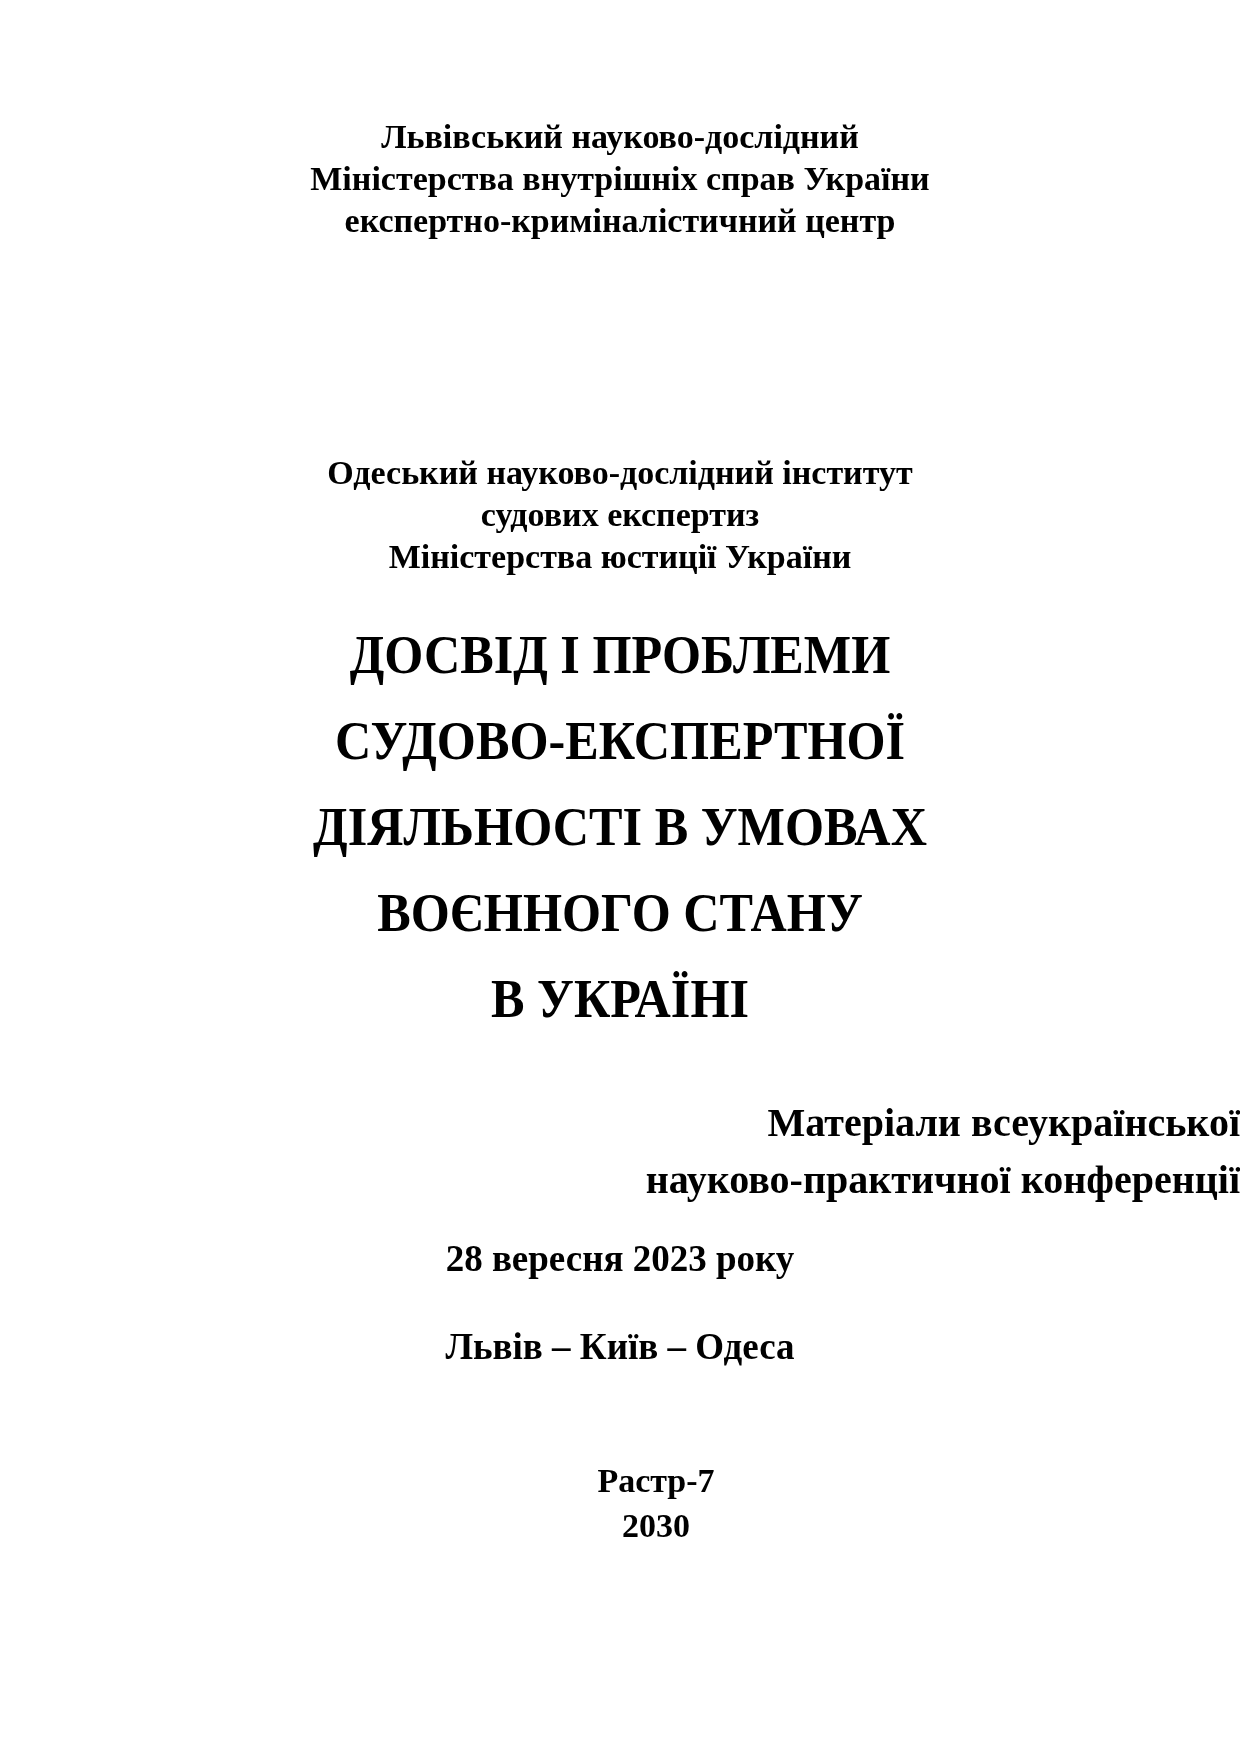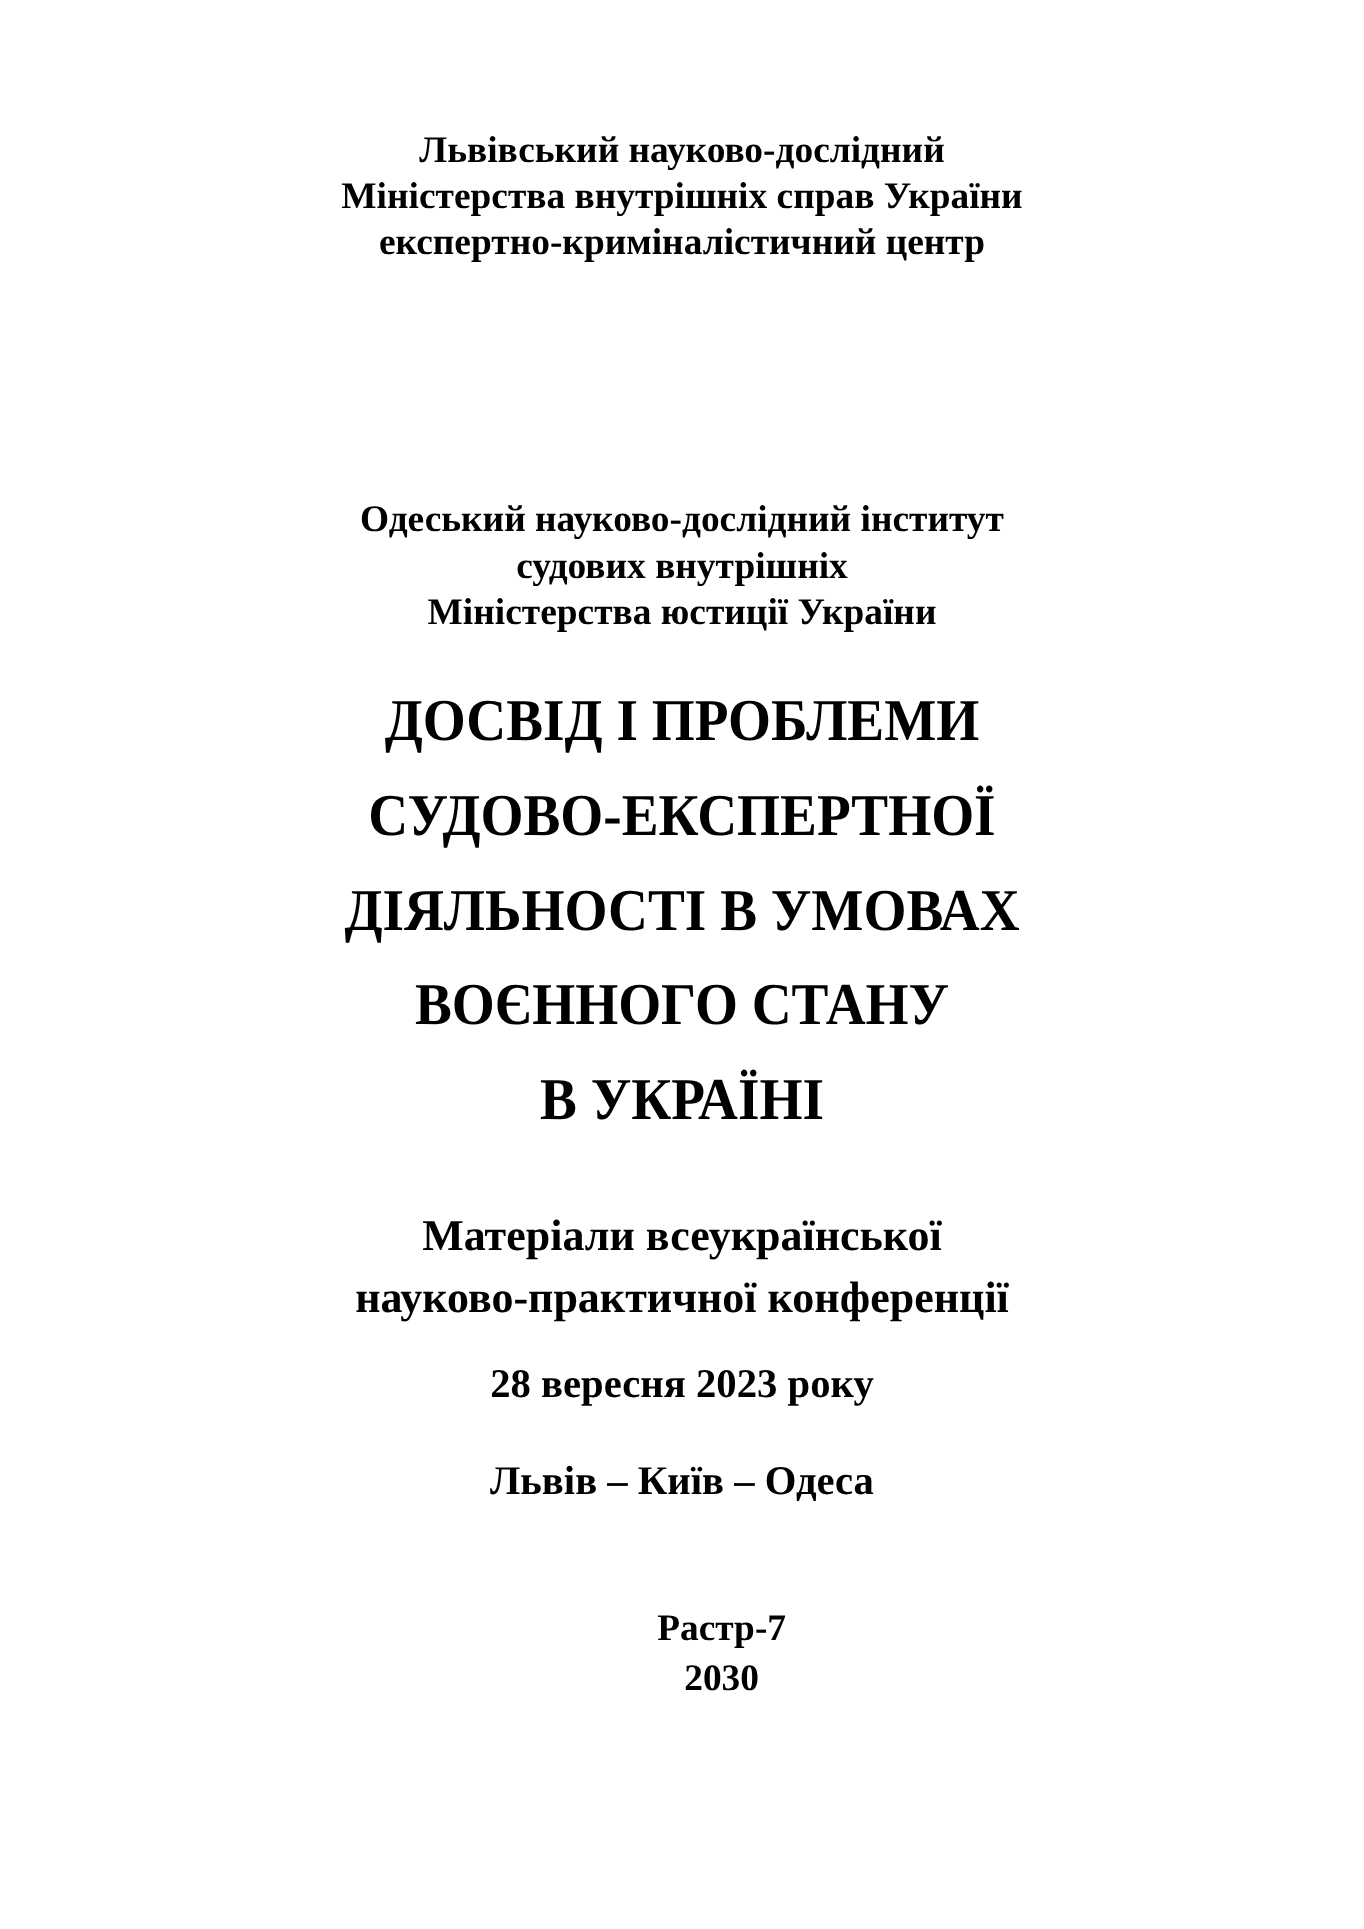--- a/index.html
+++ b/index.html
@@ -35,20 +35,21 @@
     top: 612px;
     font-size: 54px;
     line-height: 86px;
     transform: scaleX(0.93);
     transform-origin: 50% 0;
   }
   .subtitle {
     top: 1094px;
     font-size: 40px;
     line-height: 57px;
+    text-align: right;
   }
   .date-line {
     top: 1237px;
     font-size: 37px;
     line-height: 44px;
   }
   .cities-line {
     top: 1325px;
     font-size: 37px;
     line-height: 44px;
@@ -67,21 +68,21 @@
 
   <div class="block org org-1">
     <div>Львівський науково-дослідний</div>
     <div>Міністерства внутрішніх справ України</div>
     <div>експертно-криміналістичний центр</div>
   </div>
 
 
   <div class="block org org-3">
     <div>Одеський науково-дослідний інститут</div>
-    <div>судових внутрішніх</div>
+    <div>судових експертиз</div>
     <div>Міністерства юстиції України</div>
   </div>
 
   <div class="block main-title">
     <div>ДОСВІД І ПРОБЛЕМИ</div>
     <div>СУДОВО-ЕКСПЕРТНОЇ</div>
     <div>ДІЯЛЬНОСТІ В УМОВАХ</div>
     <div>ВОЄННОГО СТАНУ</div>
     <div>В УКРАЇНІ</div>
   </div>

